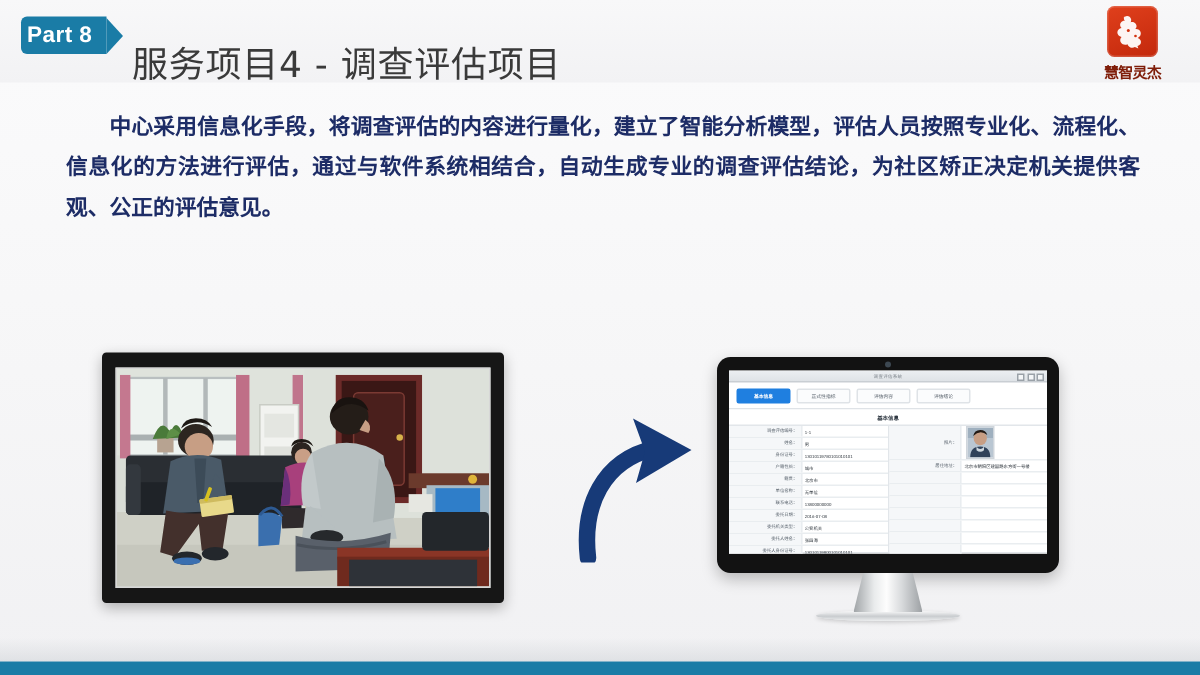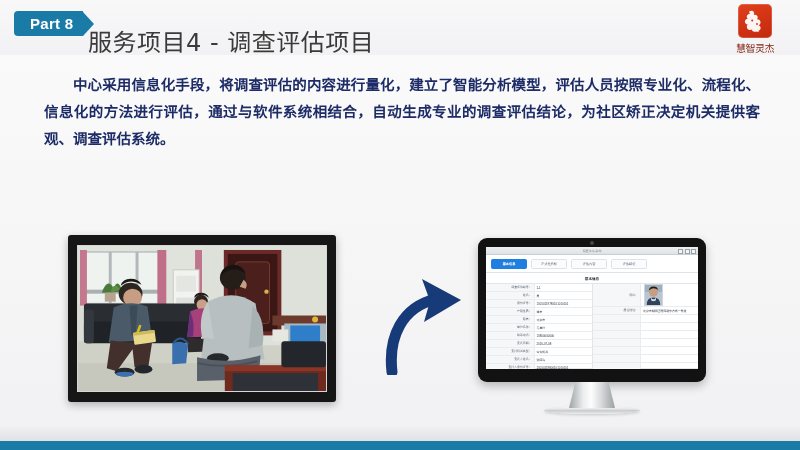--- a/index.html
+++ b/index.html
@@ -32,21 +32,21 @@
     display: flex;
     align-items: center;
   }
   #part-badge .badge-body {
     background: #1a7ca6;
     color: #ffffff;
     font-size: 15px;
     font-weight: bold;
     letter-spacing: 0.3px;
     line-height: 25px;
-    padding: 0 9px 0 16px;
+    padding: 0 9px 0 4px;
     border-radius: 4px 0 0 4px;
     height: 25px;
     box-sizing: border-box;
     white-space: nowrap;
   }
   #part-badge .badge-tip {
     width: 0; height: 0;
     border-top: 12.5px solid transparent;
     border-bottom: 12.5px solid transparent;
     border-left: 11px solid #1a7ca6;
@@ -73,21 +73,21 @@
     margin: 0 auto;
     border-radius: 5px;
     background: linear-gradient(160deg, #e0401c 0%, #c3280c 100%);
     position: relative;
     box-shadow: inset 0 0 0 1px rgba(255,255,255,0.18);
   }
   #logo .mark svg { display:block; }
   #logo .wordmark {
     margin-top: 2px;
     font-size: 10px;
-    font-weight: normal;
+    font-weight: bold;
     color: #7f1d09;
     letter-spacing: -0.5px;
     font-family: "DejaVu Sans", sans-serif;
   }
 
   
   #body-text {
     position: absolute;
     left: 44px; top: 72px;
     width: 716px;
@@ -319,21 +319,21 @@
             <circle cx="14.2" cy="16.4" r="1.0"></circle>
             <circle cx="19.0" cy="20.0" r="0.9"></circle>
           </g>
         </svg>
       </div>
       <div class="wordmark">慧智灵杰</div>
     </div>
 
   </div>
 
-  <div id="body-text">中心采用信息化手段，将调查评估的内容进行量化，建立了智能分析模型，评估人员按照专业化、流程化、信息化的方法进行评估，通过与软件系统相结合，自动生成专业的调查评估结论，为社区矫正决定机关提供客观、调查评估系统。</div>
+  <div id="body-text">中心采用信息化手段，将调查评估的内容进行量化，建立了智能分析模型，评估人员按照专业化、流程化、信息化的方法进行评估，通过与软件系统相结合，自动生成专业的调查评估结论，为社区矫正决定机关提供客观、公正的评估意见。</div>
 
   <div id="tv-frame">
     <div id="tv-screen">
       <svg width="100%" height="100%" viewBox="0 0 250 146" preserveAspectRatio="none" aria-hidden="true">
 
         <rect x="0" y="0" width="250" height="146" fill="#d9ddd6"></rect>
         <rect x="0" y="0" width="250" height="58" fill="#dfe3dc"></rect>
 
         <rect x="0" y="96" width="250" height="50" fill="#cfd0c6"></rect>
         <rect x="0" y="118" width="250" height="28" fill="#c6c7bd"></rect>

